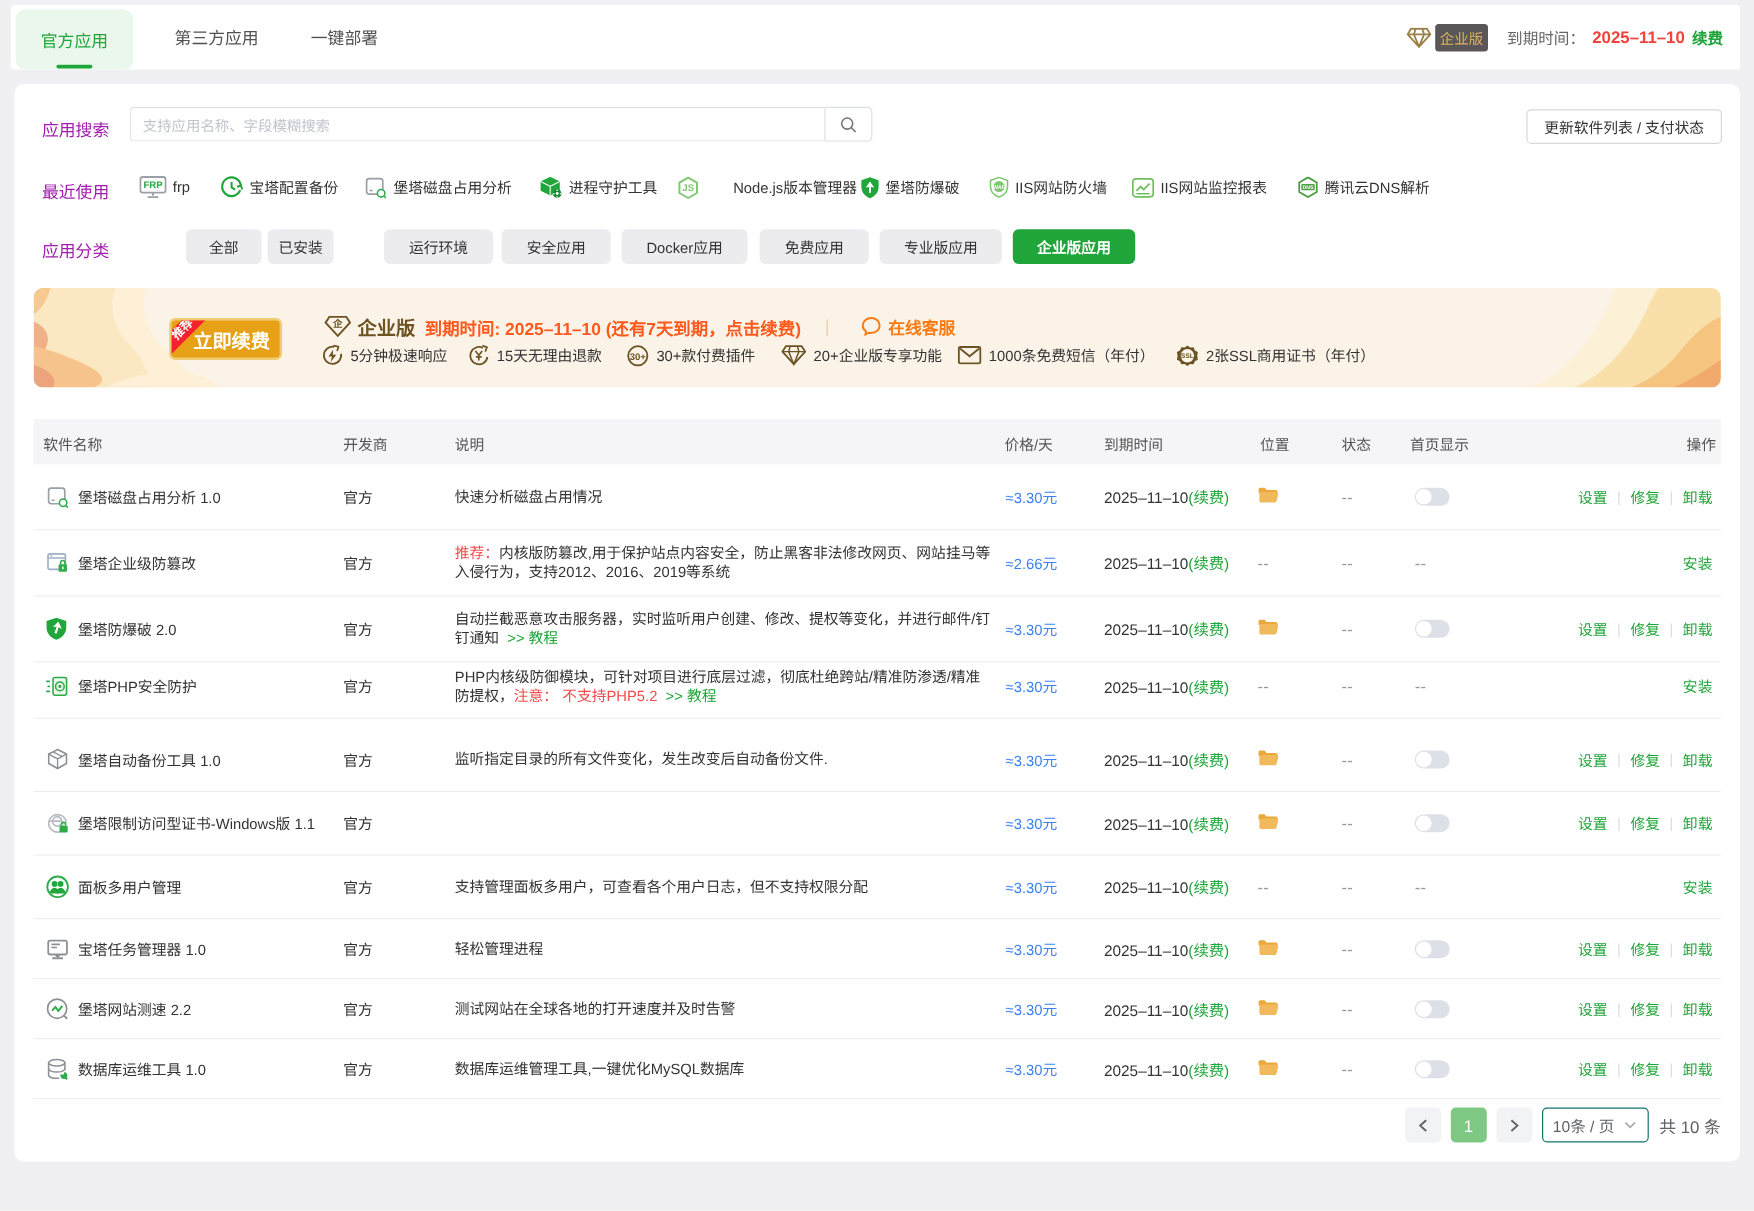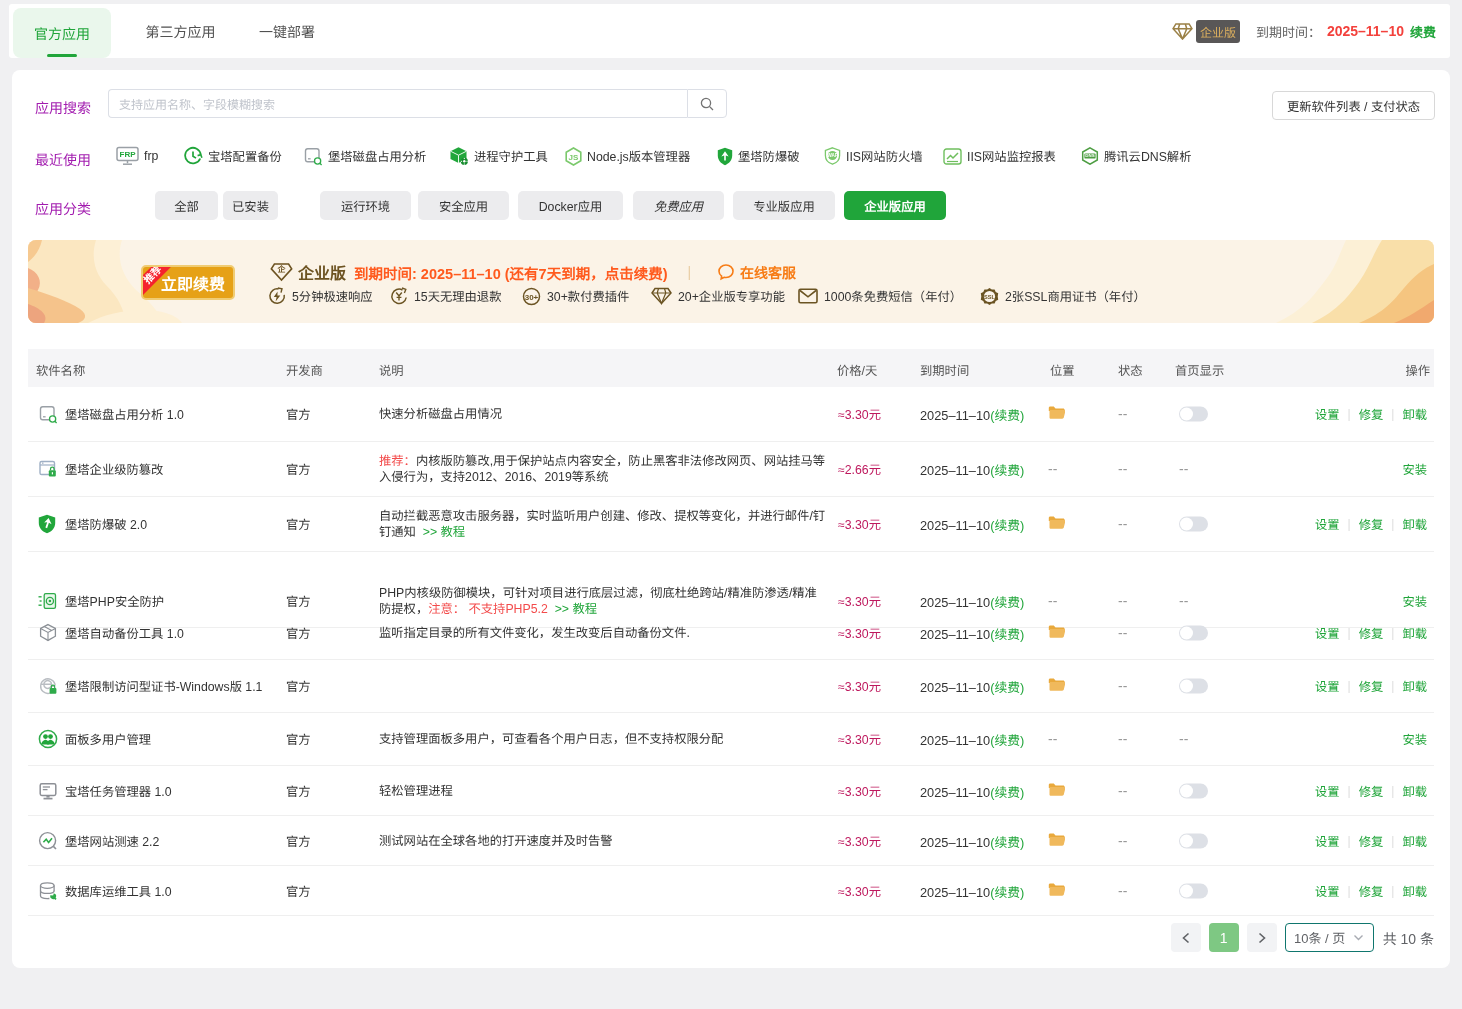--- a/index.html
+++ b/index.html
@@ -30,21 +30,21 @@
 .bl2 .it{height:22px;}
 .bl2 .it{display:flex;align-items:center;}
 .bl2 svg{margin-right:6px;}
 .thead{position:absolute;left:16px;top:279px;width:1406px;height:38px;background:#f5f5f7;color:#555;font-size:12.3px;}
 .thead span{position:absolute;top:12px;}
 .trow{position:absolute;left:16px;width:1406px;border-bottom:1px solid #efefef;}
 .trow>div{top:50%;transform:translateY(-50%);}
 .trow .nm{position:absolute;left:37px;font-size:12.3px;color:#333;white-space:nowrap;}
 .trow .dev{position:absolute;left:258px;font-size:12.3px;color:#333;}
 .trow .desc{position:absolute;left:351px;width:462px;font-size:12.3px;color:#333;line-height:16px;}
-.trow .price{position:absolute;left:810px;font-size:12.3px;color:#be185d;}
+.trow .price{position:absolute;left:810px;font-size:12.3px;color:#3b82f6;}
 .trow .date{position:absolute;left:892px;font-size:12.8px;color:#333;white-space:nowrap;}
 .trow .date i{font-style:normal;color:#20a53a;}
 .trow .loc{position:absolute;left:1020px;}
 .trow .st{position:absolute;left:1090px;color:#999;}
 .trow .dash{color:#999;}
 .trow .home{position:absolute;left:1151px;}
 .trow .ops{position:absolute;right:7px;display:flex;align-items:center;color:#20a53a;font-size:12.3px;}
 .trow .ops i{font-style:normal;color:#ddd;margin:0 8px;font-size:12px;}
 .toggle{width:29px;height:15px;border-radius:8px;background:#dde0e6;position:relative;}
 .toggle::after{content:"";position:absolute;left:1px;top:1px;width:13px;height:13px;border-radius:50%;background:#fff;}
@@ -117,21 +117,21 @@
         <circle cx="15.3" cy="15.3" r="1.2" fill="#fff"></circle>
         <g stroke="#fff" stroke-width="1">
           <line x1="15.3" y1="11.9" x2="15.3" y2="13.1"></line>
           <line x1="15.3" y1="17.5" x2="15.3" y2="18.7"></line>
           <line x1="11.9" y1="15.3" x2="13.1" y2="15.3"></line>
           <line x1="17.5" y1="15.3" x2="18.7" y2="15.3"></line>
         </g>
       </svg>
       <span>进程守护工具</span>
     </div>
-    <div class="recent" style="left:553px;top:74px;">
+    <div class="recent" style="left:553px;top:74px;gap:24px;">
       <svg width="17" height="19" viewBox="0 0 17 19">
         <path d="M8.5 1 L15.8 5.2 V13.8 L8.5 18 L1.2 13.8 V5.2 Z" fill="none" stroke="#7bc96c" stroke-width="1.6"></path>
         <text x="8.5" y="12.5" font-size="8" font-weight="bold" fill="#7bc96c" text-anchor="middle" font-family="Liberation Sans">JS</text>
       </svg>
       <span>Node.js版本管理器</span>
     </div>
     <div class="recent" style="left:705px;top:74px;">
       <svg width="16" height="19" viewBox="0 0 16 19">
         <path d="M8 0.8 L15.2 3.2 V8.6 C15.2 13.4 12 16.6 8 18.2 C4 16.6 0.8 13.4 0.8 8.6 V3.2 Z" fill="#21a63b"></path>
         <path d="M8 4.2 L11.6 9.4 L8.8 8.6 V13.6 H7.2 V8.6 L4.4 9.4 Z" fill="#fff"></path>
@@ -162,21 +162,21 @@
       </svg>
       <span>腾讯云DNS解析</span>
     </div>
 
   <div class="lab" style="top:128px;">应用分类</div>
   <div class="cat" style="left:96px;width:63px;">全部</div>
   <div class="cat" style="left:164px;width:55px;">已安装</div>
   <div class="cat" style="left:261px;width:91px;">运行环境</div>
   <div class="cat" style="left:359px;width:91px;">安全应用</div>
   <div class="cat" style="left:459px;width:105px;">Docker应用</div>
-  <div class="cat" style="left:574px;width:91px;font-style:italic;">免费应用</div>
+  <div class="cat" style="left:574px;width:91px;">免费应用</div>
   <div class="cat" style="left:674px;width:102px;">专业版应用</div>
   <div class="cat on" style="left:785px;width:102px;">企业版应用</div>
 
   <div class="banner">
     <svg width="210" height="83" viewBox="0 0 210 83" style="position:absolute;left:0;top:0;">
 <path d="M0 0 H94 C88 18 94 36 108 50 C122 62 132 72 134 83 H0 Z" fill="#fdf0d6"></path>
 <path d="M0 0 H68 C63 16 66 32 78 45 C90 57 97 70 97 83 H0 Z" fill="#fbe7c1"></path>
 <path d="M0 0 H14 C12 9 7 17 0 22 Z" fill="#f6c990"></path>
 <path d="M0 28 C10 32 15 41 10 50 C6 57 2 60 0 62 Z" fill="#f2b088"></path>
 <path d="M0 48 C20 54 40 61 52 69 C60 75 58 80 50 83 H0 Z" fill="#f5c38b"></path>
@@ -331,21 +331,21 @@
         <div class="toggle"></div>
       </div>
       <div class="ops">
         <span>设置</span>
         <i>|</i>
         <span>修复</span>
         <i>|</i>
         <span>卸载</span>
       </div>
     </div>
-<div class="trow" style="top:504px;height:54px;">
+<div class="trow" style="top:475px;height:54px;">
       <div class="icw"><svg width="20" height="20" viewBox="0 0 20 20">
           <rect x="6.2" y="2.6" width="11.3" height="14.8" rx="1.6" fill="#eaf7ec" stroke="#2fab4a" stroke-width="1.3"></rect>
           <circle cx="11.9" cy="10" r="3.6" fill="none" stroke="#2fab4a" stroke-width="1.3"></circle>
           <circle cx="11.9" cy="10" r="1.3" fill="#2fab4a"></circle>
           <g stroke="#2fab4a" stroke-width="1.4">
             <line x1="0.5" y1="5.8" x2="3.6" y2="5.8"></line>
             <line x1="1.6" y1="10" x2="3.6" y2="10"></line>
             <line x1="0.5" y1="14.2" x2="3.6" y2="14.2"></line>
           </g>
         </svg></div>
@@ -492,20 +492,21 @@
 <div class="trow" style="top:796px;height:50px;">
       <div class="icw"><svg width="20" height="20" viewBox="0 0 20 20">
           <ellipse cx="9.3" cy="4.6" rx="6.8" ry="2.7" fill="none" stroke="#8d9096" stroke-width="1.3"></ellipse>
           <path d="M2.5 4.6 V14.8 C2.5 16.4 5.5 17.6 9.3 17.6 C10 17.6 10.7 17.6 11.4 17.5 M16.1 4.6 V10.2" fill="none" stroke="#8d9096" stroke-width="1.3"></path>
           <path d="M2.5 9.7 C2.5 11.2 5.5 12.4 9.3 12.4 C13.1 12.4 16.1 11.2 16.1 9.7" fill="none" stroke="#8d9096" stroke-width="1.3"></path>
           <path d="M12.6 14.1 A2.9 2.9 0 1 0 15.5 12.4 L15.4 14.2 L13.9 14.6 Z" fill="#2fab4a"></path>
           <line x1="15.2" y1="15.6" x2="18" y2="18.4" stroke="#2fab4a" stroke-width="1.7"></line>
         </svg></div>
       <div class="nm">数据库运维工具 1.0</div>
       <div class="dev">官方</div>
+      <div class="desc">数据库运维管理工具,一键优化MySQL数据库</div>
       <div class="price">≈3.30元</div>
       <div class="date">2025–11–10<i>(续费)</i></div>
       <div class="loc"><svg width="17" height="14" viewBox="0 0 17 14">
           <path d="M0.8 2.4 C0.8 1.6 1.4 1 2.2 1 H5.8 L7.5 2.9 H15.2 C16 2.9 16.6 3.5 16.6 4.3 V5.4 H0.8 Z" fill="#e9a93c"></path>
           <path d="M2.4 4.6 H16.2 C17 4.6 17.5 5.3 17.3 6.1 L15.8 12.1 C15.6 12.8 15 13.3 14.3 13.3 H2.9 C2.1 13.3 1.5 12.7 1.5 11.9 V5.5 C1.5 5 1.9 4.6 2.4 4.6 Z" fill="#f0b95c"></path>
         </svg></div>
       <div class="st">--</div>
       <div class="home">
         <div class="toggle"></div>
       </div>

